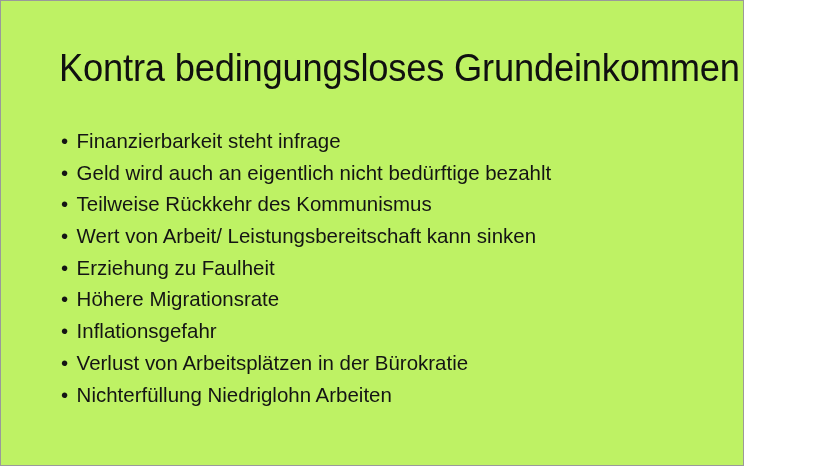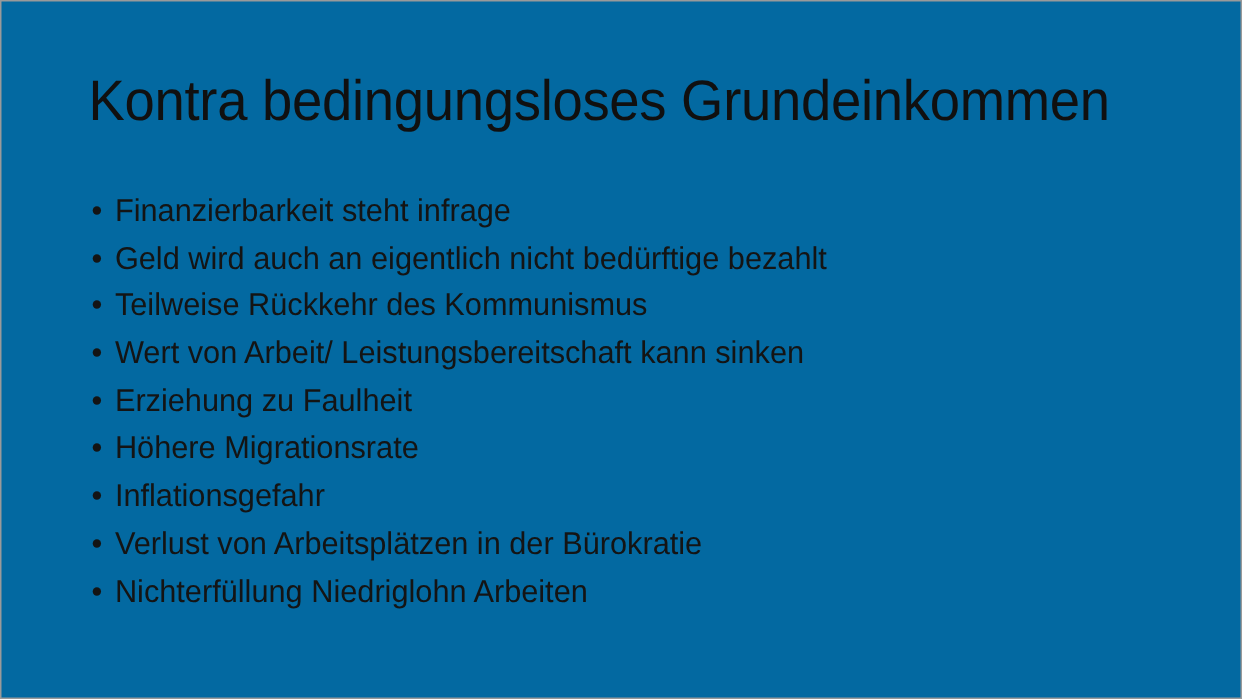--- a/index.html
+++ b/index.html
@@ -9,23 +9,23 @@
   }
   body {
     width: 828px;
     height: 466px;
     overflow: hidden;
     font-family: "Liberation Sans", sans-serif;
   }
   #slide {
     position: relative;
     box-sizing: border-box;
-    width: 828px;
+    width: 744px;
     height: 466px;
-    background: #0369a1;
+    background: #bef264;
     border: 1px solid #9a9a9a;
   }
   #slide-title {
     position: absolute;
     left: 58px;
     top: 44px;
     width: 716px;
     margin: 0;
     font-weight: 400;
     font-size: 38px;

